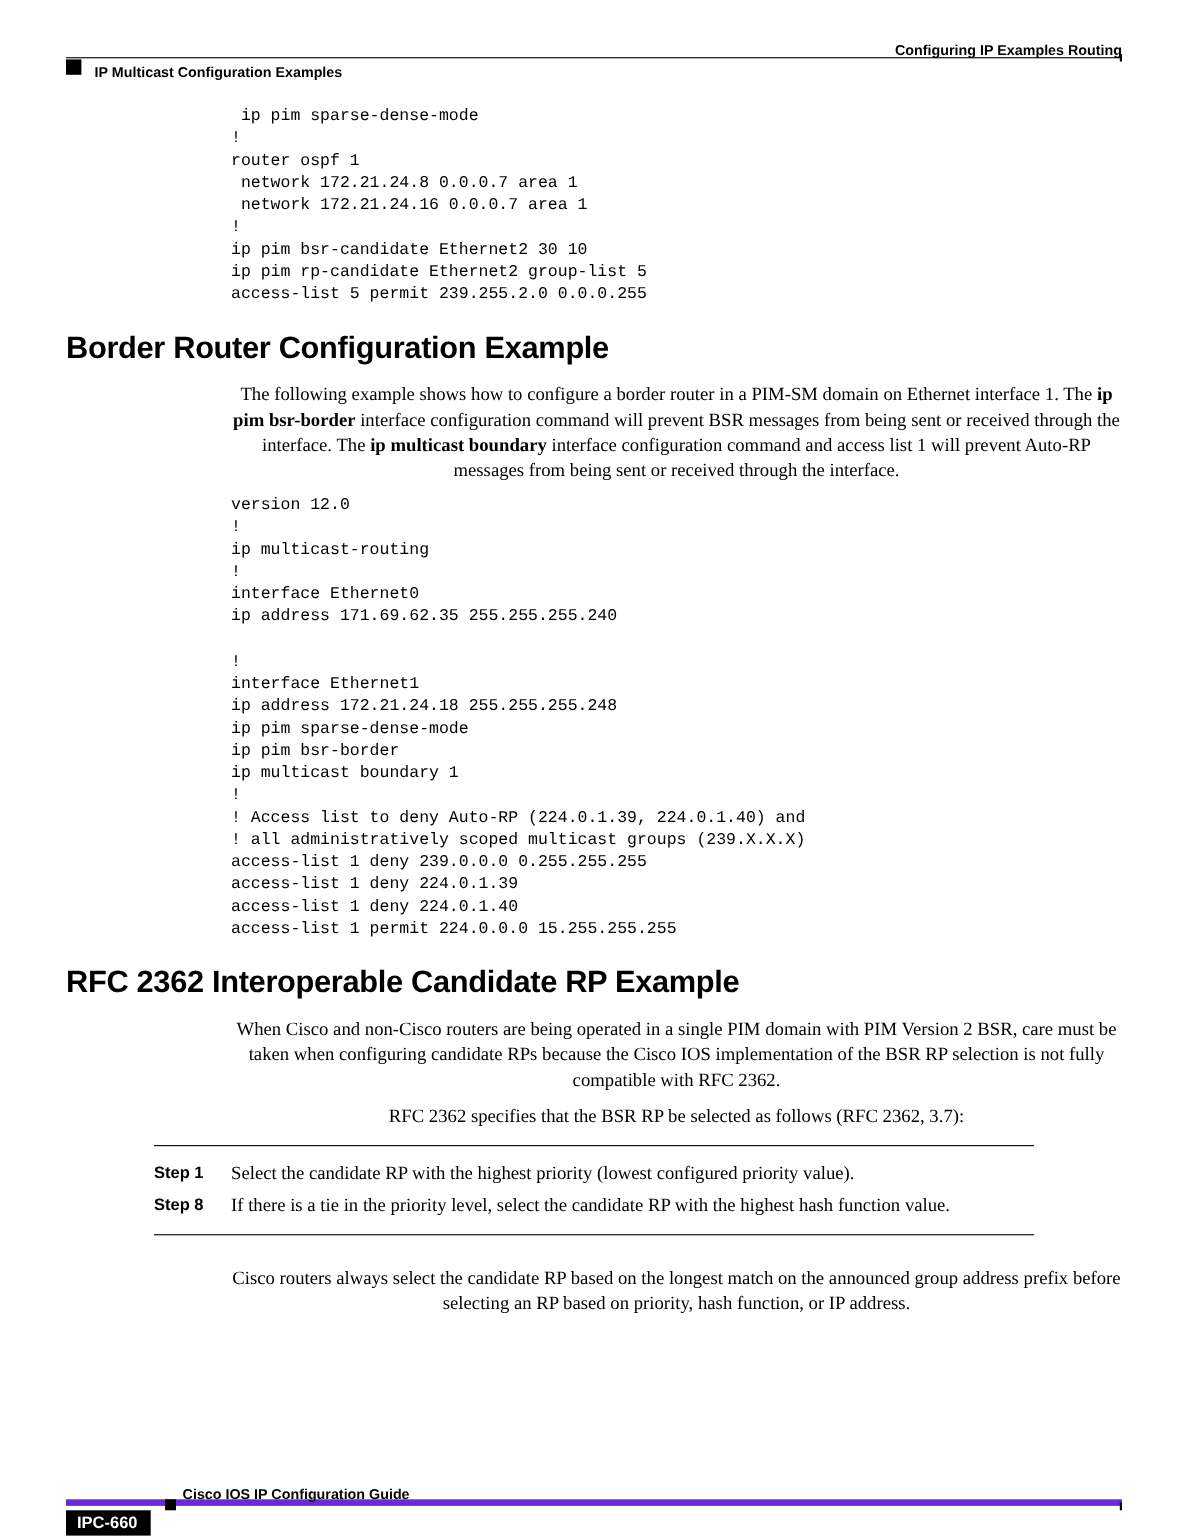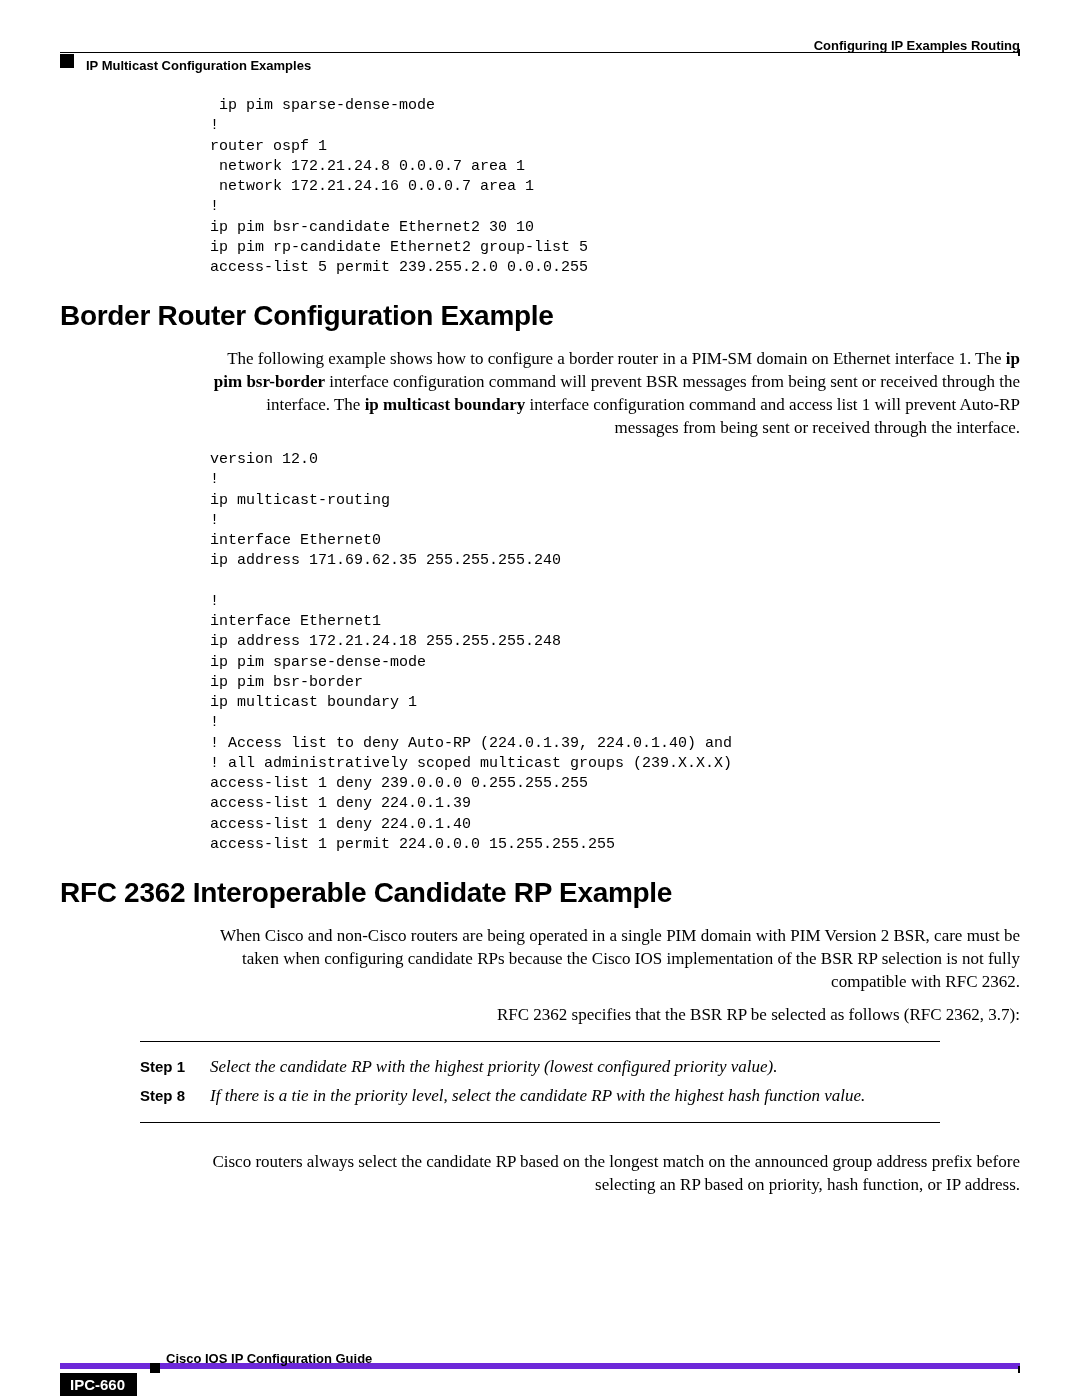--- a/index.html
+++ b/index.html
@@ -64,21 +64,21 @@
     font-family: Arial, Helvetica, sans-serif;
     font-weight: bold;
     font-size: 28px;
     margin: 0 0 16px 0;
     letter-spacing: -0.3px;
   }
   p.body {
     font-size: 17px;
     line-height: 1.35;
     margin: 0 0 10px 150px;
-    text-align: right;
+    text-align: center;
   }
   .bold { font-weight: bold; }
   .steps-rule {
     margin: 14px 80px 14px 80px;
     border: 0;
     border-top: 1px solid #000;
   }
   .step-row {
     display: flex;
     margin: 0 0 6px 80px;
@@ -87,21 +87,20 @@
     width: 70px;
     font-family: Arial, Helvetica, sans-serif;
     font-weight: bold;
     font-size: 15px;
     flex: 0 0 70px;
     padding-top: 2px;
   }
   .step-text {
     font-size: 17px;
     line-height: 1.35;
-    font-style: italic;
   }
   .footer {
     position: absolute;
     left: 60px; right: 60px;
     bottom: 28px;
   }
   .footer-rule {
     border-top: 6px solid #6d28d9;
     position: relative;
   }

